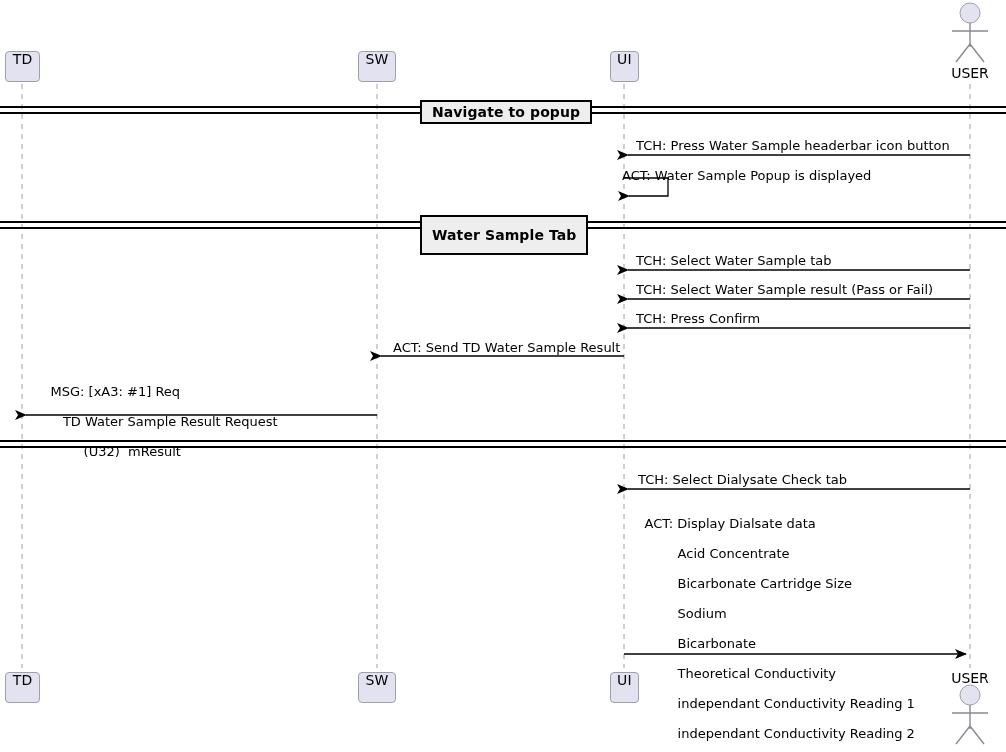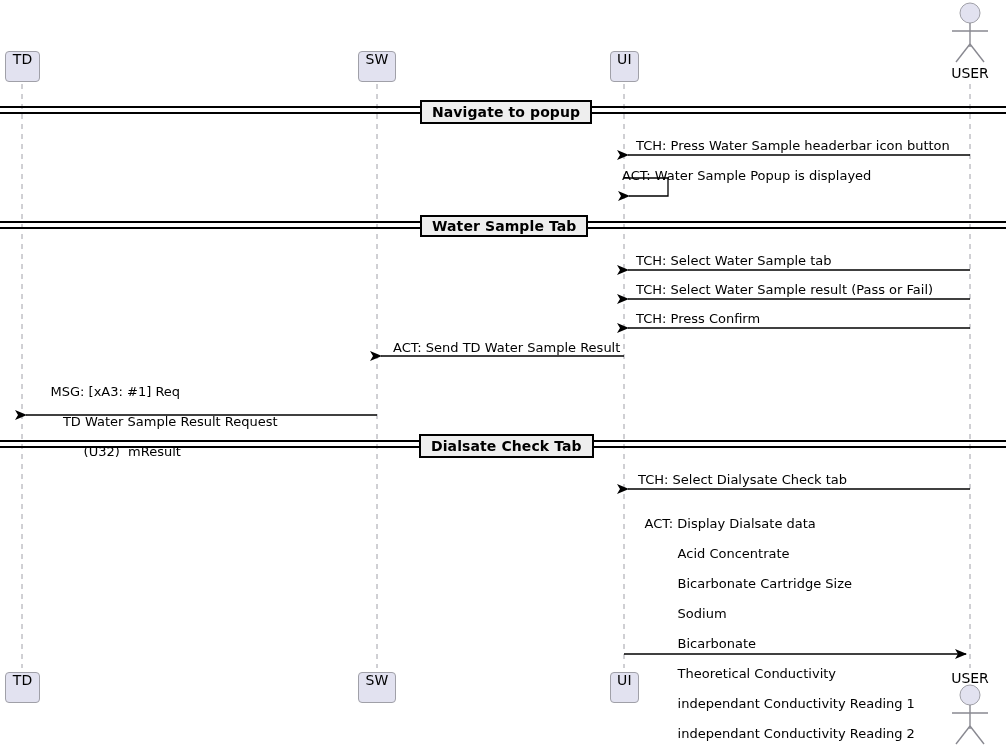--- a/index.html
+++ b/index.html
@@ -177,25 +177,22 @@
     <span>SW</span>
   </div>
   <div class="participant-box" style="left:610px; top:672px; width:29px; height:31px;">
     <span>UI</span>
   </div>
   <div class="actor-label" style="left:930px; top:670px; width:80px;">USER</div>
 
   <div class="divider-label" style="left:420px; top:100px; height:24px;">
     <span>Navigate to popup</span>
   </div>
-  <div class="divider-label" style="left:420px; top:215px; height:22px;">
+  <div class="divider-label" style="left:420px; top:215px; height:40px;">
     <span>Water Sample Tab</span>
-  </div>
-  <div class="divider-label" style="left:419px; top:434px; height:24px;">
-    <span>Dialsate Check Tab</span>
   </div>
 
   <div class="msg-text" style="left:636px; top:138px;">TCH: Press Water Sample headerbar icon button</div>
 
   <div class="msg-text" style="left:622px; top:168px;">ACT: Water Sample Popup is displayed</div>
 
   <div class="msg-text" style="left:636px; top:253px;">TCH: Select Water Sample tab</div>
 
   <div class="msg-text" style="left:636px; top:282px;">TCH: Select Water Sample result (Pass or Fail)</div>
 

